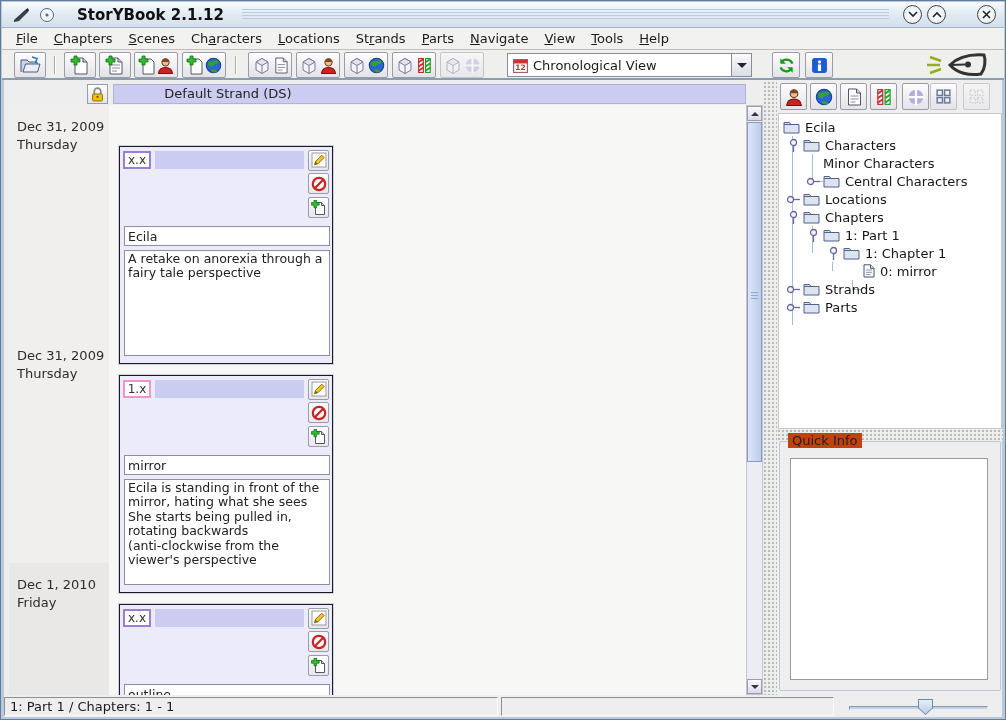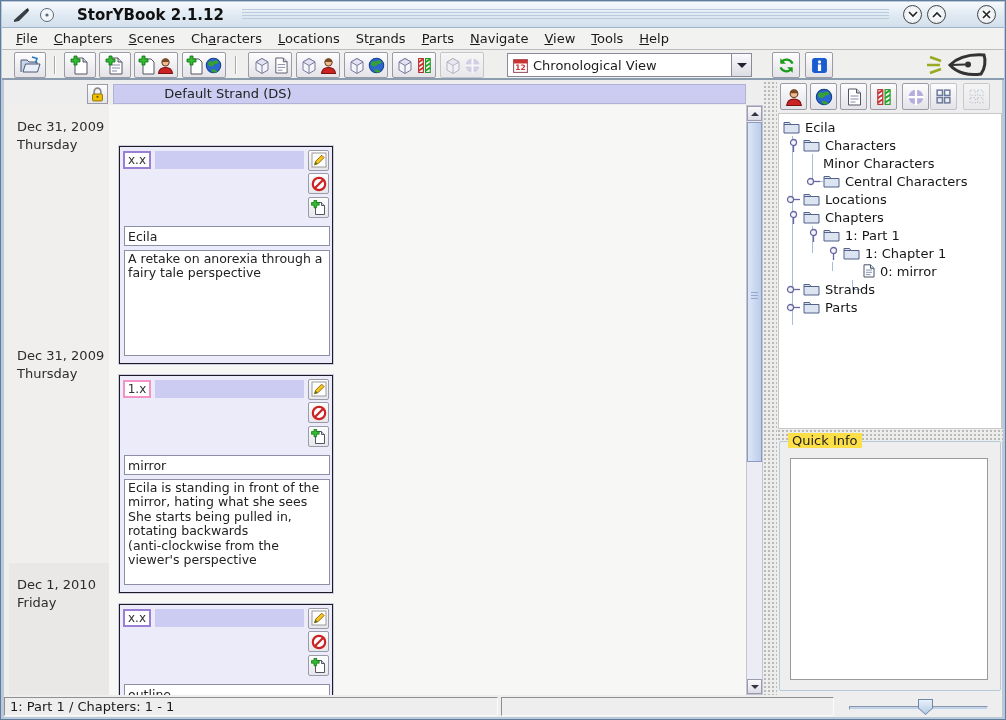--- a/index.html
+++ b/index.html
@@ -102,21 +102,21 @@
   .tree { position:absolute; left:1px; top:32px; width:224px; height:316px; background:#fff;
           border:1px solid #c8c8c8; overflow:hidden; padding-top:4px; }
   .t-row { height:18px; display:flex; align-items:center; white-space:nowrap; position:relative; }
   .t-handle { width:16px; margin-left:-18px; margin-right:2px; display:flex; align-items:center; justify-content:center; flex:0 0 auto; }
   .t-icon { margin-right:5px; display:flex; align-items:center; flex:0 0 auto; }
   .t-label { font-size:13px; color:#161616; }
   .tguide { position:absolute; background:#a9bdd9; }
 
   .quick-info { position:absolute; left:2px; top:360px; width:222px; height:250px;
                 border:1px solid #b7c9da; border-radius:2px; }
-  .qi-title { position:absolute; left:8px; top:-9px; background:#fde047; padding:0 4px; color:#222; }
+  .qi-title { position:absolute; left:8px; top:-9px; background:#c2410c; padding:0 4px; color:#222; }
   .qi-box { position:absolute; left:10px; right:12px; top:16px; bottom:10px; background:#fff; border:1px solid #9a9a9a; }
 
   
   .statusbar { position:absolute; left:3px; right:3px; top:696px; height:20px; background:#eeeeee; }
   .sb-cell { position:absolute; top:0; height:19px; border:1px solid; border-color:#8f8f8f #fbfbfb #fbfbfb #8f8f8f;
              padding:1px 5px; overflow:hidden; white-space:nowrap; }
   .slider-track { position:absolute; left:845px; right:14px; top:9px; height:4px; background:#c3d2e6;
                   border:1px solid; border-color:#8898ac #e8eef6 #e8eef6 #8898ac; }
   .slider-thumb { position:absolute; left:914px; top:2px; width:15px; height:16px;
                   clip-path:polygon(0 0,100% 0,100% 58%,50% 100%,0 58%); background:#7088a8; }

